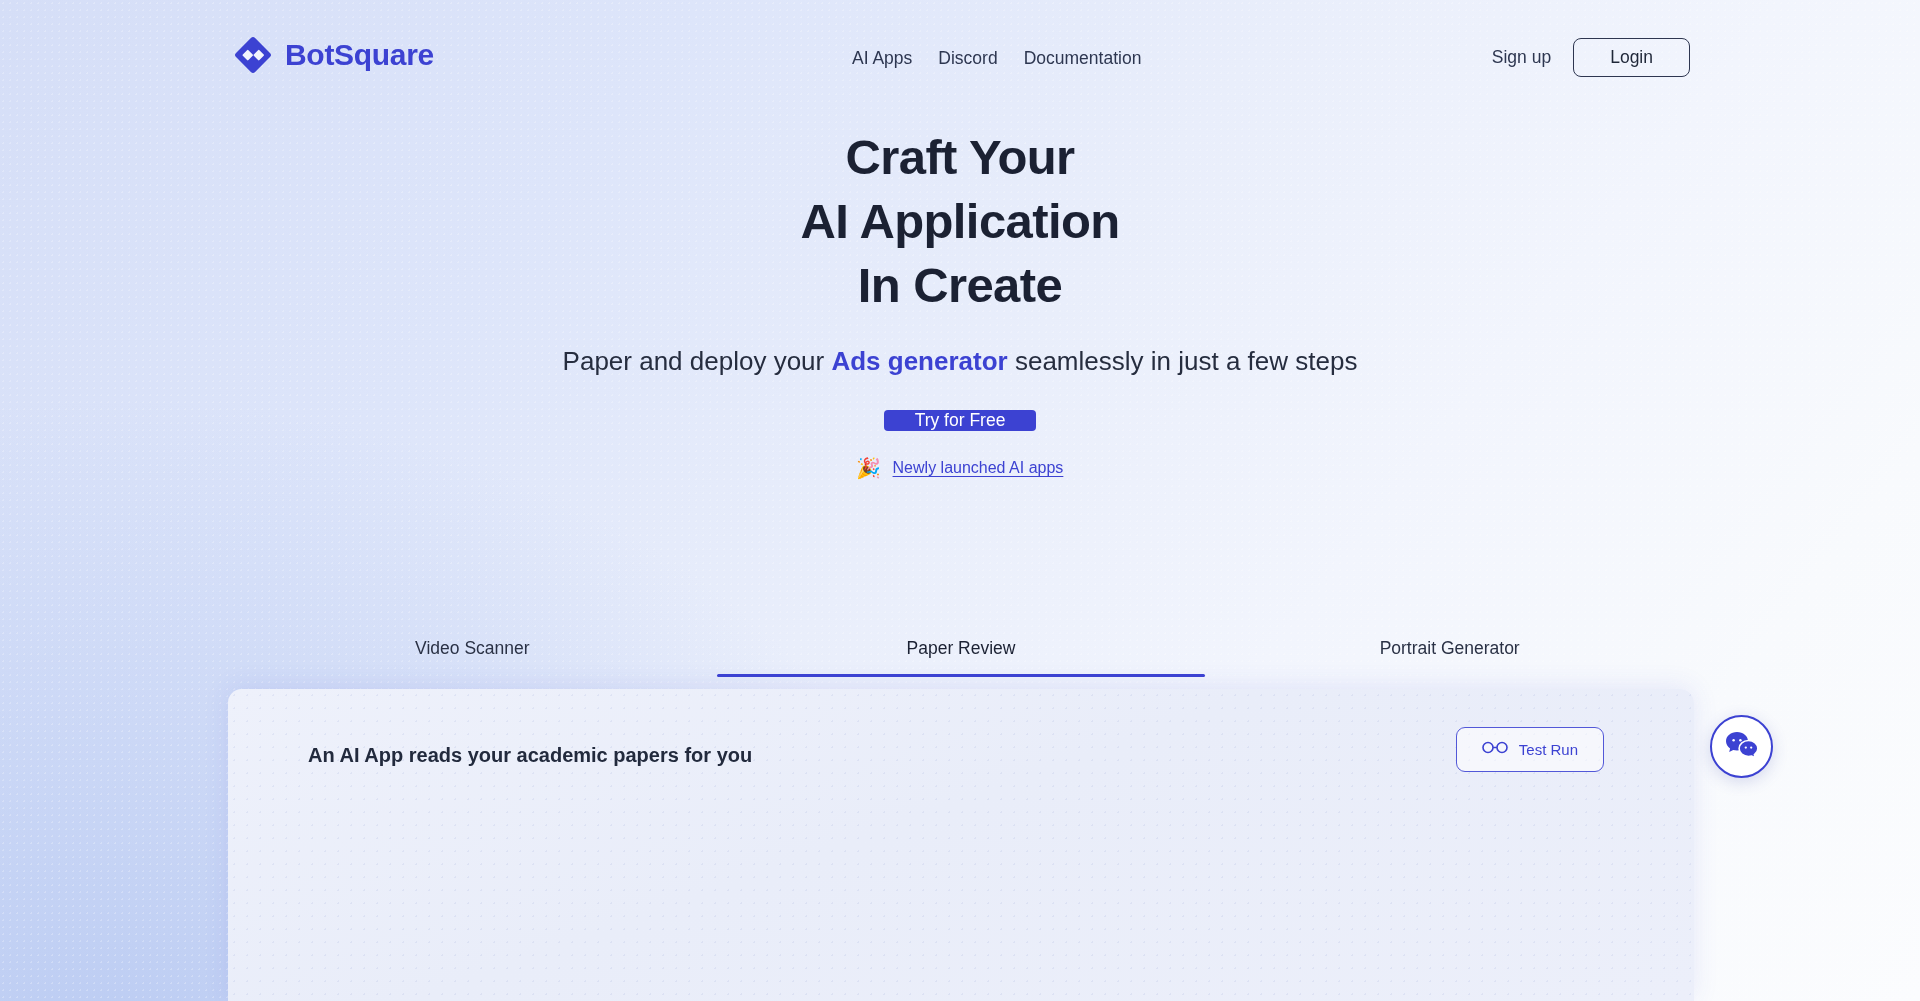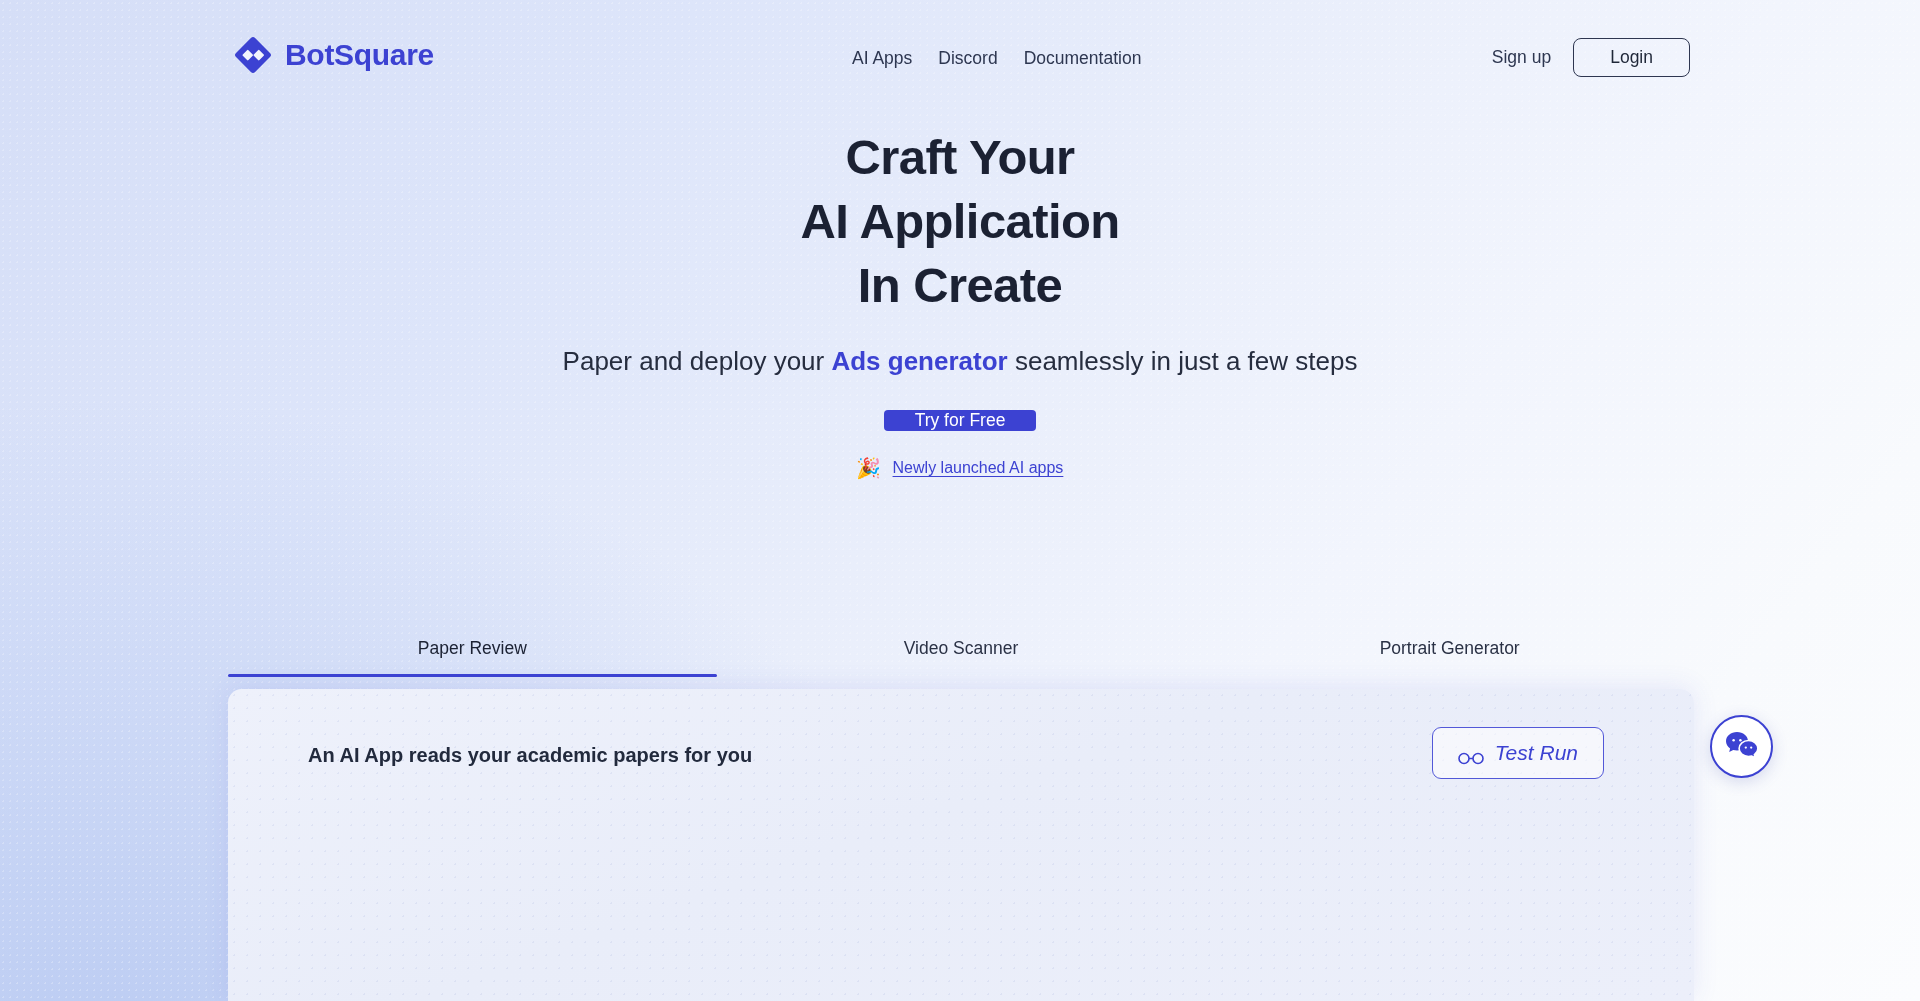--- a/index.html
+++ b/index.html
@@ -115,25 +115,25 @@
     content:"";position:absolute;inset:0;pointer-events:none;
     background-image:radial-gradient(rgba(150,165,215,.30) 1px, transparent 1px);
     background-size:13px 13px;opacity:.55;
   }
   .panel-title{
     position:absolute; left:80px; top:55px;
     font-size:20px; font-weight:700; color:#222a3d;
   }
   .testrun{
     position:absolute; right:90px; top:38px;
-    display:flex; align-items:flex-end; gap:11px;
+    display:flex; align-items:flex-start; gap:11px;
     border:1.4px solid #5258d8; border-radius:9px;
     background:rgba(255,255,255,.55);
     padding:13px 25px; cursor:pointer; font-family:inherit;
-    font-size:21px; color:#3c42d2;font-style:italic;
+    font-size:15px; color:#3c42d2;
   }
   .testrun svg{ display:block; }
 
   
   .canvas{ position:absolute; inset:0; }
 
   
   .chat-widget{
     position:absolute; right:147px; bottom:223px;
     width:63px; height:63px; border-radius:50%;
@@ -181,22 +181,22 @@
 
   <button class="cta">Try for Free</button>
 
   <div class="newly">
     <span class="emoji">🎉</span>
     <a href="#">Newly launched AI apps</a>
   </div>
 </div>
 
 <div class="tabs">
+  <div class="tab">Video Scanner</div>
   <div class="tab active">Paper Review</div>
-  <div class="tab">Video Scanner</div>
   <div class="tab">Portrait Generator</div>
 </div>
 
 <div class="panel">
 
   <div class="panel-title">An AI App reads your academic papers for you</div>
 
   <button class="testrun">
     <span>
       <svg width="26" height="13" viewBox="0 0 26 13" fill="none">

